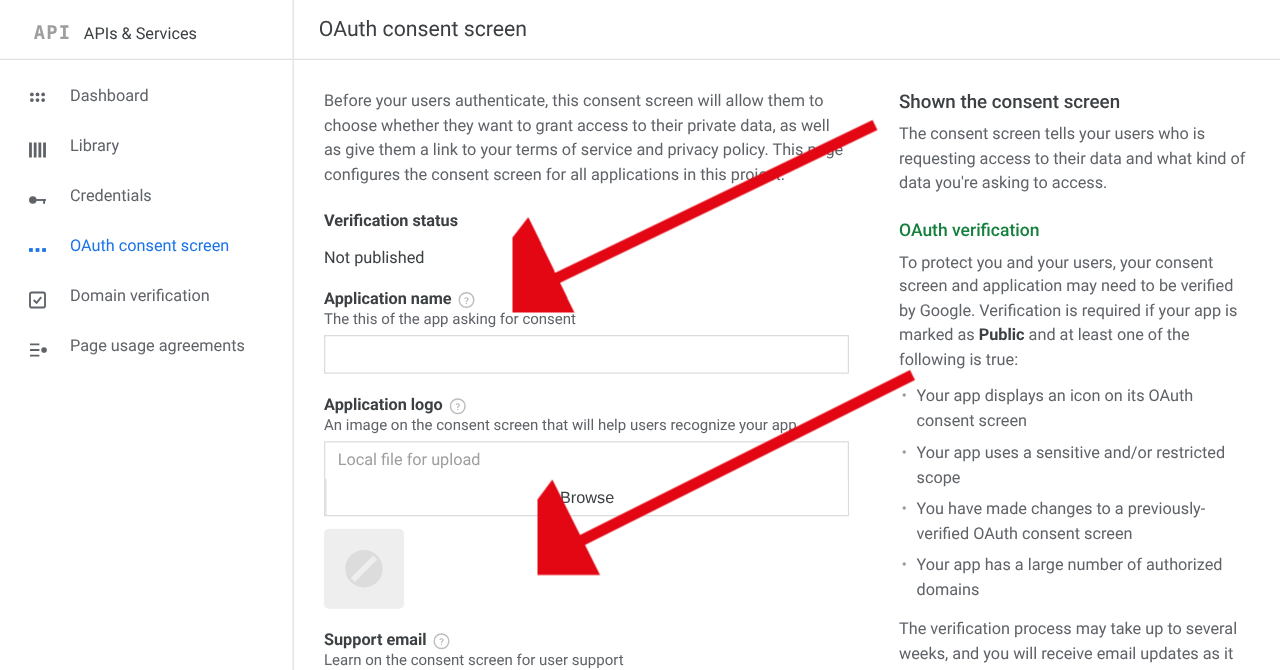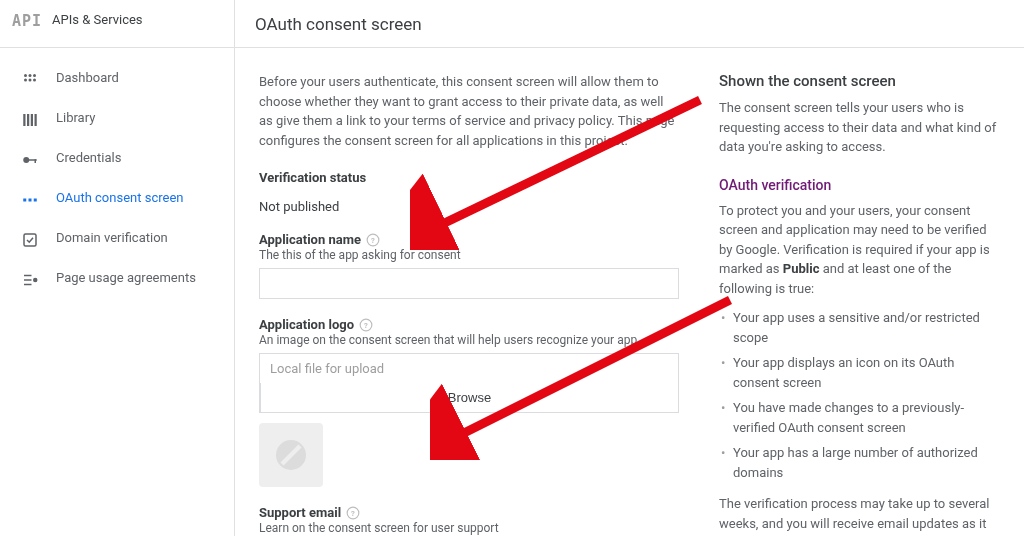--- a/index.html
+++ b/index.html
@@ -17,22 +17,22 @@
 
   
   .sidebar {
     width: 235px;
     border-right: 1px solid #e0e0e0;
     background: #fff;
     flex-shrink: 0;
   }
   .sidebar-header {
     display: flex;
-    align-items: flex-start;
-    padding: 12px 12px;
+    align-items: flex-end;
+    padding: 12px 27px;
     border-bottom: 1px solid #e0e0e0;
     height: 48px;
   }
   .api-logo {
     font-family: monospace;
     font-weight: 700;
     letter-spacing: 1px;
     color: #9e9e9e;
     font-size: 15px;
     margin-right: 10px;
@@ -168,21 +168,21 @@
     justify-content: space-between;
     align-items: center;
     cursor: pointer;
   }
   .chevron { width: 10px; height: 10px; }
 
   .link { color: #1a73e8; cursor: pointer; }
 
   
   .info-h { font-size: 15px; font-weight: 500; color: #3c4043; margin-bottom: 8px; }
-  .info-sub { font-size: 14px; font-weight: 500; color: #701a75; margin-top: 20px; margin-bottom: 8px; }
+  .info-sub { font-size: 14px; font-weight: 500; color: #15803d; margin-top: 20px; margin-bottom: 8px; }
   .info-p { font-size: 13px; color: #5f6368; line-height: 1.5; margin-bottom: 10px; }
   .info-list { list-style: none; padding-left: 14px; margin-bottom: 12px; }
   .info-list li {
     font-size: 13px;
     color: #5f6368;
     line-height: 1.5;
     margin-bottom: 6px;
     position: relative;
   }
   .info-list li::before {
@@ -342,22 +342,22 @@
 
       <div class="info-col">
         <div class="info-h">Shown the consent screen</div>
         <p class="info-p">The consent screen tells your users who is requesting access to their data and what kind of data you're asking to access.</p>
 
         <div class="info-sub">OAuth verification</div>
         <p class="info-p">
           <span>To protect you and your users, your consent screen and application may need to be verified by Google. Verification is required if your app is marked as </span><span class="bold">Public</span><span> and at least one of the following is true:</span>
         </p>
         <ul class="info-list">
+          <li>Your app displays an icon on its OAuth consent screen</li>
           <li>Your app uses a sensitive and/or restricted scope</li>
-          <li>Your app displays an icon on its OAuth consent screen</li>
           <li>You have made changes to a previously-verified OAuth consent screen</li>
           <li>Your app has a large number of authorized domains</li>
         </ul>
         <p class="info-p">
           <span>The verification process may take up to several weeks, and you will receive email updates as it progresses. </span><span class="link">Learn more</span><span> about verification.</span>
         </p>
 
       </div>
     </div>
   </main>

